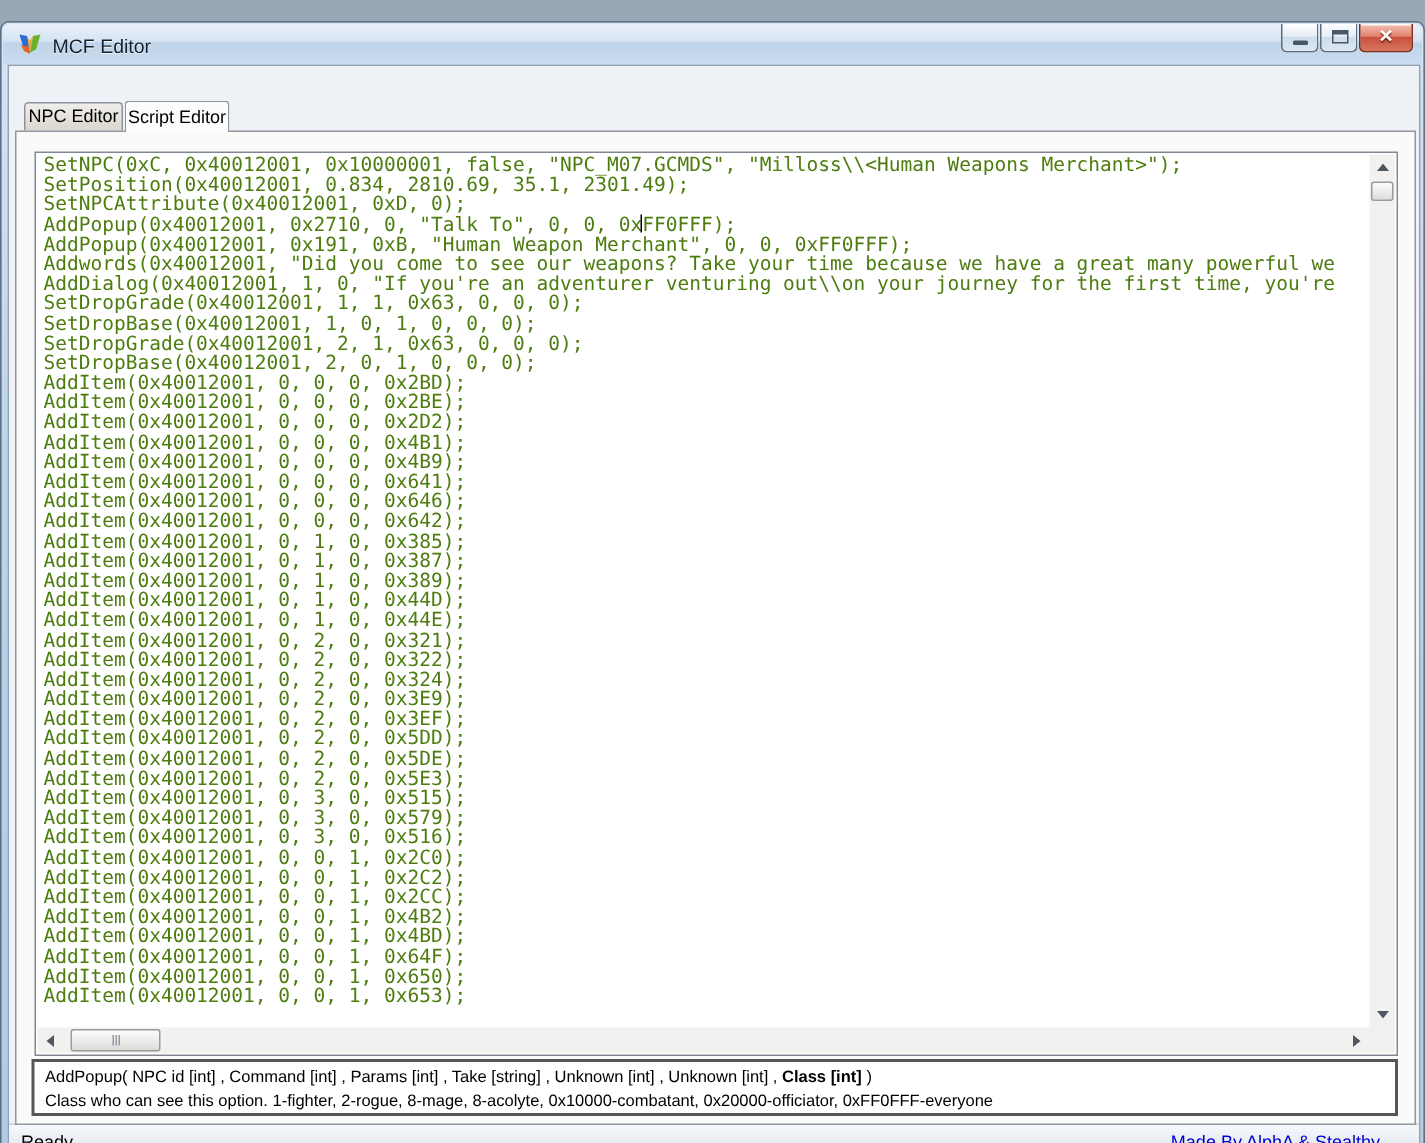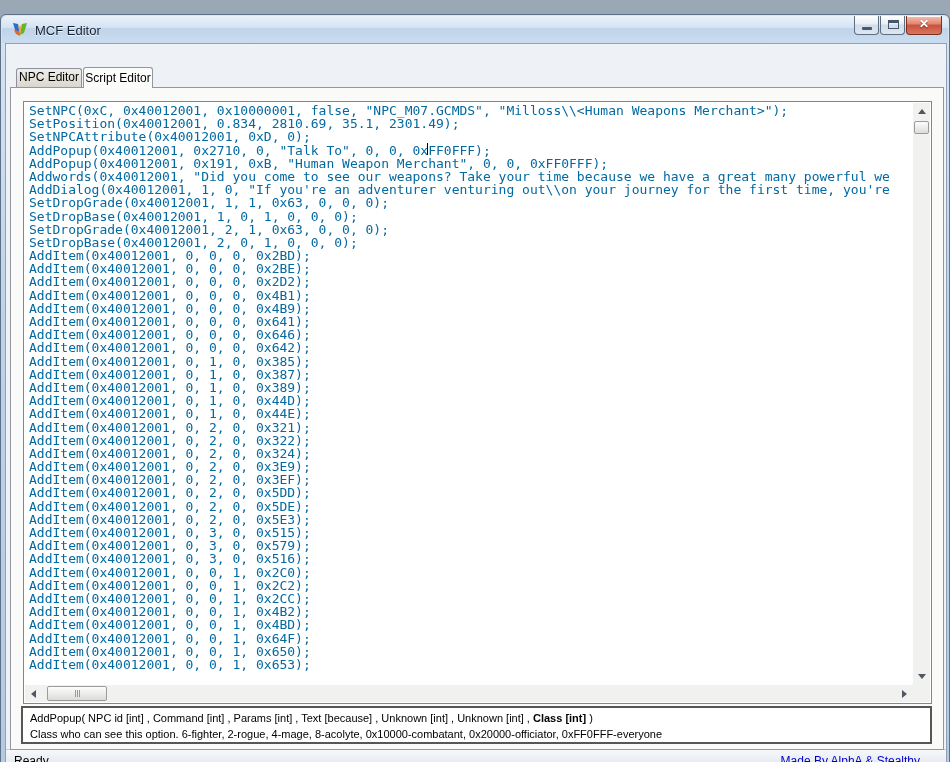--- a/index.html
+++ b/index.html
@@ -76,21 +76,21 @@
 
   
   .editor {
     position:absolute; left:12px; top:13px; width:909px; height:603px;
     background:#fff; border:1px solid #7f8792;
   }
   .code-content {
     position:absolute; left:1px; top:1px; right:19px; bottom:19px;
     overflow:hidden; padding:1px 0 0 4px;
     font-family:"DejaVu Sans Mono", monospace; font-size:13px; line-height:13.2px;
-    white-space:pre; color:#0369a1; cursor:text;
+    white-space:pre; color:#4d7c0f; cursor:text;
   }
   .code-line { height:13.2px; }
   .caret { position:absolute; left:calc(4px + 51ch); top:41px; width:1px; height:12px; background:#000;
     font-family:"DejaVu Sans Mono", monospace; font-size:13px; }
 
   
   .vscroll { position:absolute; right:1px; top:1px; bottom:19px; width:17px; background:#f1f1ef; }
   .hscroll { position:absolute; left:1px; bottom:1px; right:19px; height:17px; background:#f1f1ef; }
   .sb-corner { position:absolute; right:1px; bottom:1px; width:18px; height:18px; background:#f1f1ef; }
   .sb-btn { position:absolute; display:flex; align-items:center; justify-content:center; }
@@ -186,22 +186,22 @@
           </div>
           <div class="sb-btn" style="right:0;">
               <span class="arrow right"></span>
             </div>
         </div>
 
         <div class="sb-corner"></div>
       </div>
 
       <div class="infobox">
-        <div><span>AddPopup(  NPC id  [int]  ,  Command  [int]  ,  Params  [int]  ,  Text  [because]  ,  Unknown  [int]  ,  Unknown  [int]  ,  </span><b>Class  [int]</b><span>  )</span></div>
-        <div>Class who can see this option. 6-fighter, 2-rogue, 4-mage, 8-acolyte, 0x10000-combatant, 0x20000-officiator, 0xFF0FFF-everyone</div>
+        <div><span>AddPopup(  NPC id  [int]  ,  Command  [int]  ,  Params  [int]  ,  Take  [string]  ,  Unknown  [int]  ,  Unknown  [int]  ,  </span><b>Class  [int]</b><span>  )</span></div>
+        <div>Class who can see this option. 1-fighter, 2-rogue, 8-mage, 8-acolyte, 0x10000-combatant, 0x20000-officiator, 0xFF0FFF-everyone</div>
       </div>
 
     </div>
 
     <div class="statusbar">
       <span class="status-left">Ready</span>
       <span class="status-link">Made By AlphA &amp; Stealthy</span>
       <span class="grip">
         <i style="right:0;bottom:0;"></i>
         <i style="right:5px;bottom:0;"></i>

